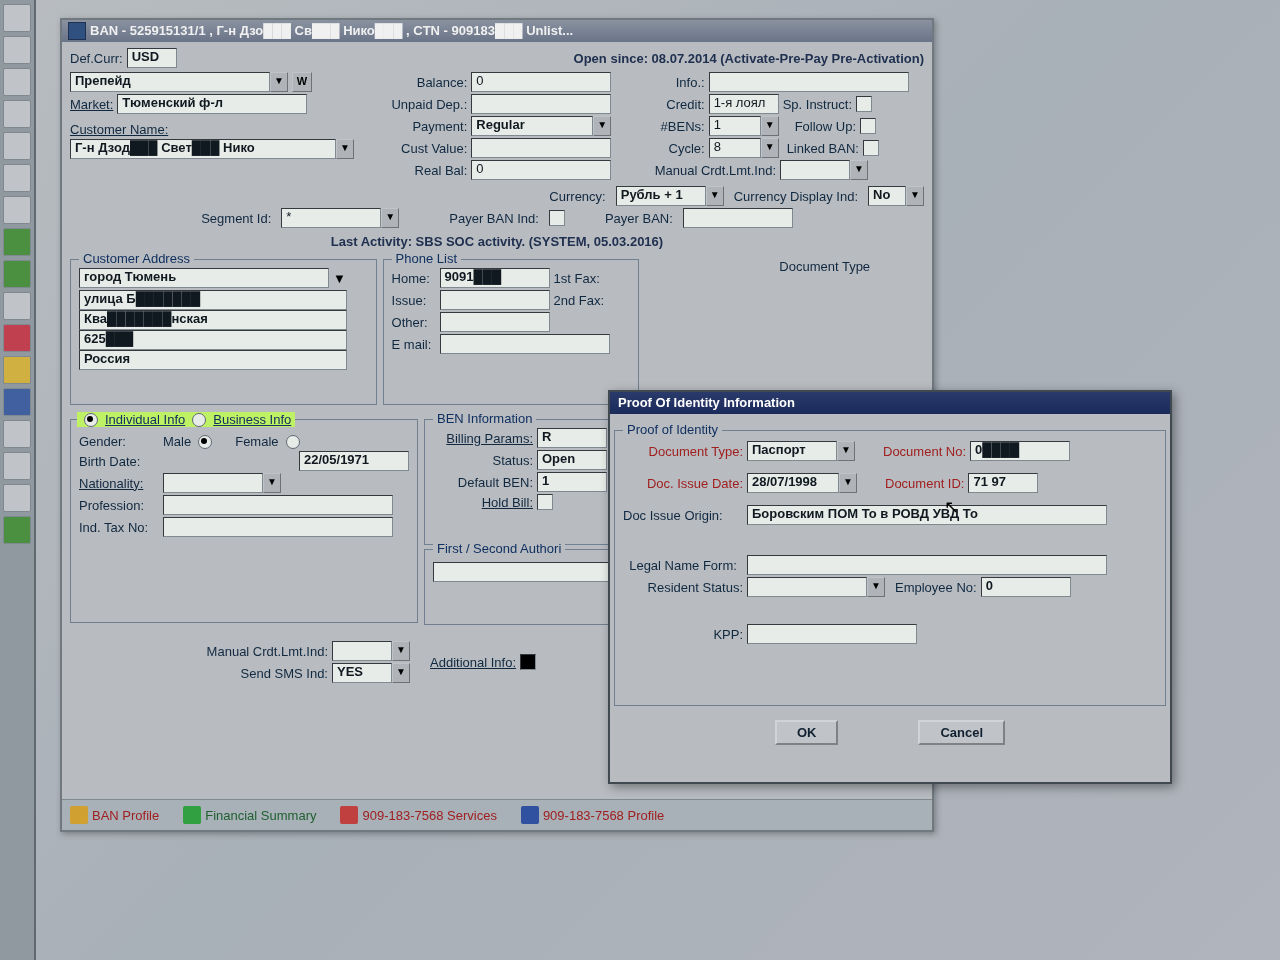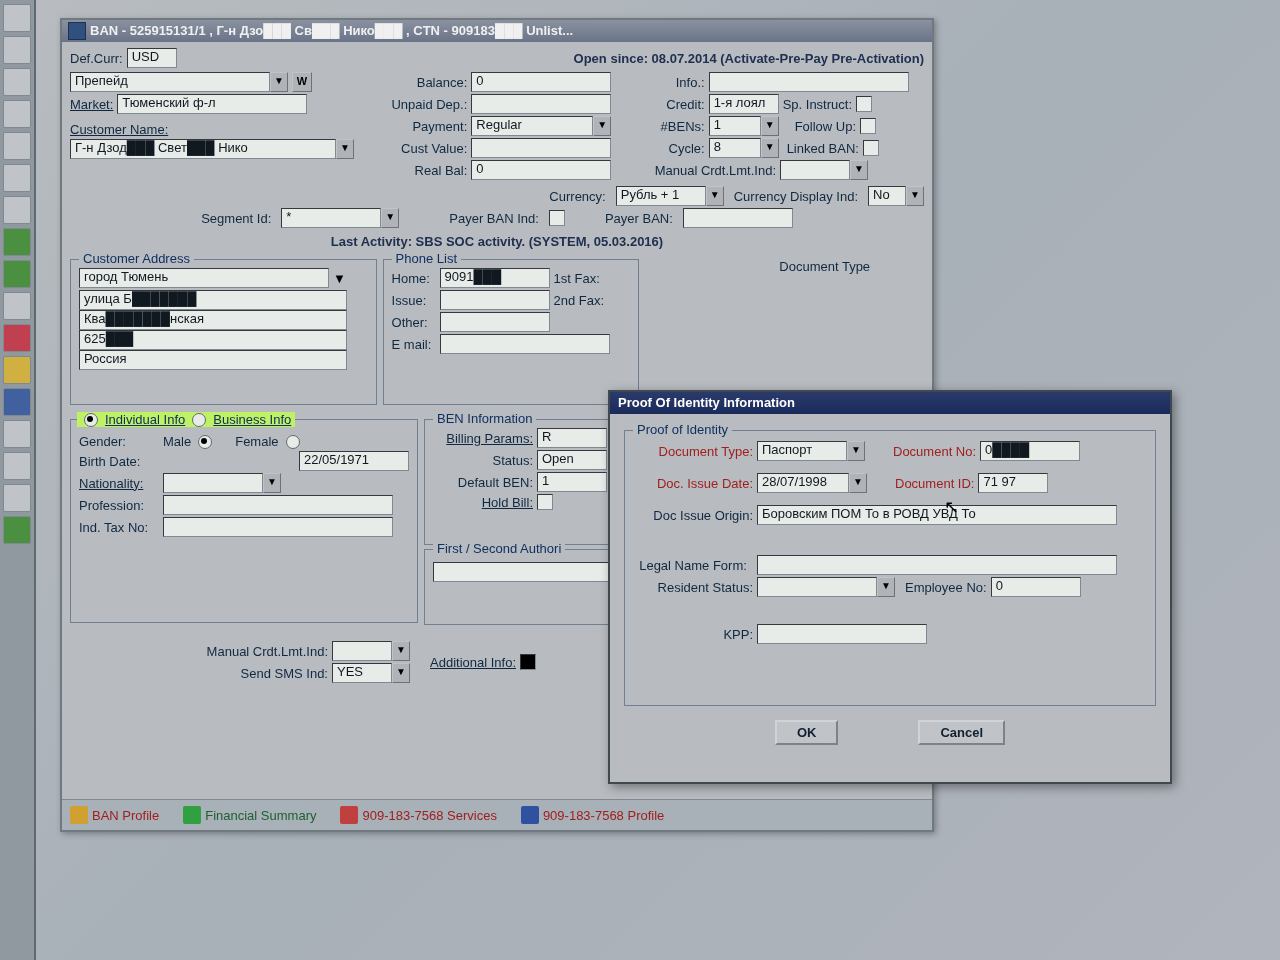--- a/index.html
+++ b/index.html
@@ -12,37 +12,37 @@
 .sidebar .ico.b{background:#4060a0}
 .mainwin{position:absolute;left:60px;top:18px;width:870px;height:810px;background:#b8bcc0;border:2px solid #707880;box-shadow:2px 2px 6px rgba(0,0,0,0.3)}
 .titlebar{height:22px;background:linear-gradient(#8a92a0,#6a7488);color:#f0f0f0;font-weight:bold;font-size:13px;line-height:22px;padding:0 6px;display:flex;align-items:center}
 .titlebar .tico{width:16px;height:16px;background:#305080;margin-right:4px;border:1px solid #203050}
 .wincontent{padding:4px 8px}
 .row{display:flex;align-items:center;margin:2px 0;gap:4px}
 .lbl{color:#102840;font-size:13px}
 .lbl.u{text-decoration:underline}
 .lbl.r{color:#a02020}
 .inp{background:#e8ece8;border:1px inset #808890;height:18px;padding:0 4px;font-size:13px;color:#101820}
-.inp.bold{font-weight:normal}
+.inp.bold{font-weight:bold}
 .dd{display:inline-flex;align-items:center}
 .dd .arrow{width:16px;height:18px;background:#b0b4b8;border:1px outset #c0c4c8;text-align:center;line-height:16px;font-size:10px;color:#000}
 .chk{width:14px;height:14px;border:1px inset #808890;background:#e8ece8;display:inline-block}
 .fieldset{border:1px solid #708090;padding:6px 8px 8px 8px;margin:4px 0;position:relative}
 .fieldset .legend{position:absolute;top:-9px;left:8px;background:#b8bcc0;padding:0 4px;color:#103060;font-size:13px}
 .radio{width:12px;height:12px;border:1px solid #606870;border-radius:50%;background:#e8ece8;display:inline-block;vertical-align:middle;margin:0 3px;position:relative}
 .radio.on::after{content:"";position:absolute;left:2px;top:2px;width:6px;height:6px;border-radius:50%;background:#000}
 .tabs{position:absolute;left:0;bottom:0;right:0;height:30px;background:#a8b0b8;border-top:1px solid #808890;display:flex;align-items:center;padding:0 8px;gap:24px}
 .tab{display:flex;align-items:center;gap:4px;color:#a02020;font-size:13px}
 .tab.g{color:#206030}
 .tab .tico{width:18px;height:18px;background:#d0a030;border-radius:2px}
 .tab.g .tico{background:#30a040}
 .tab.b .tico{background:#3050a0}
 .popup{position:absolute;left:608px;top:390px;width:560px;height:390px;background:#b8bcc0;border:2px solid #404850;box-shadow:3px 3px 10px rgba(0,0,0,0.4);z-index:50}
 .popup .ptitle{height:22px;background:linear-gradient(#2a3a6a,#1a2a5a);color:#fff;font-weight:bold;line-height:22px;padding:0 8px;font-size:13px}
-.popup .pbody{padding:12px 14px}
+.popup .pbody{padding:12px 4px}
 .btn{background:#c0c4c8;border:2px outset #d0d4d8;padding:3px 20px;font-weight:bold;font-size:13px;color:#102030}
 .centered{text-align:center;margin:6px 0}
 .wbtn{width:18px;height:18px;background:#b0b4b8;border:1px outset #c0c4c8;text-align:center;line-height:16px;font-size:11px;font-weight:bold}
 </style>
 </head>
 <body>
 
 <div class="sidebar">
   <div class="ico"></div>
   <div class="ico"></div>
@@ -360,21 +360,21 @@
         <span class="lbl r" style="width:120px;text-align:right">Doc. Issue Date:</span>
         <span class="dd">
             <span class="inp bold" style="width:82px">28/07/1998</span>
             <span class="arrow">▼</span>
           </span>
         <span style="width:20px"></span>
         <span class="lbl r">Document ID:</span>
         <span class="inp bold" style="width:60px">71 97</span>
       </div>
       <div class="row" style="margin-top:12px">
-        <span class="lbl" style="width:120px;text-align:right">Doc Issue Origin:</span>
+        <span class="lbl" style="width:120px;">Doc Issue Origin:</span>
         <span class="inp bold" style="width:350px">Боровским ПОМ То в РОВД УВД То</span>
       </div>
       <div class="row" style="margin-top:30px">
         <span class="lbl" style="width:120px;text-align:center">Legal Name Form:</span>
         <span class="inp" style="width:350px"></span>
       </div>
       <div class="row" style="">
         <span class="lbl" style="width:120px;text-align:right">Resident Status:</span>
         <span class="dd">
             <span class="inp" style="width:110px"></span>

